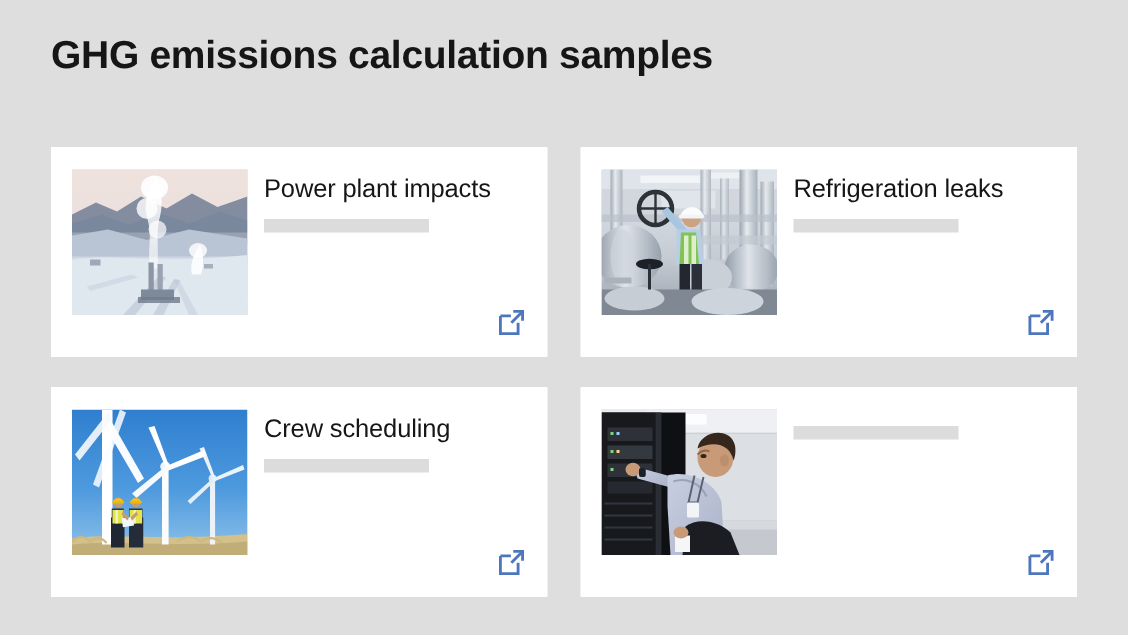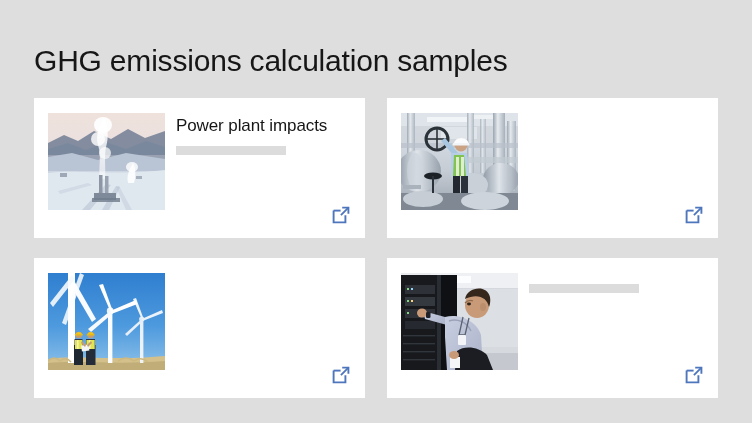--- a/index.html
+++ b/index.html
@@ -11,25 +11,25 @@
     height: 423px;
     background: #dedede;
     font-family: "Liberation Sans", sans-serif;
     overflow: hidden;
     position: relative;
   }
 
   #page-title {
     position: absolute;
     left: 34px;
-    top: 45px;
-    font-size: 30px;
+    top: 20px;
+    font-size: 26px;
     line-height: 32px;
     color: #161616;
-    font-weight: 400;
+    font-weight: 700;
     letter-spacing: -0.2px;
     white-space: nowrap;
   }
 
   #card-grid {
     position: absolute;
     left: 34px;
     top: 98px;
     width: 728px;
     display: grid;
@@ -232,20 +232,24 @@
 
         <rect x="0" y="80" width="117" height="17" fill="#7f8893"></rect>
         <ellipse cx="22" cy="86" rx="20" ry="8" fill="#c6cdd4"></ellipse>
         <ellipse cx="84" cy="88" rx="24" ry="9" fill="#cdd4db"></ellipse>
         <rect x="2" y="72" width="18" height="4" fill="#aab3bc"></rect>
 
         <ellipse cx="32" cy="63" rx="9" ry="3.5" fill="#1c2127"></ellipse>
         <line x1="32" y1="63" x2="32" y2="80" stroke="#2a3038" stroke-width="2"></line>
       </svg>
     </div>
+    <div class="card-body">
+      <div class="card-title">Refrigeration leaks</div>
+      <div class="card-subline"></div>
+    </div>
     <div class="card-launch">
       <svg width="20" height="20" viewBox="0 0 20 20" xmlns="http://www.w3.org/2000/svg" aria-hidden="true">
         <path d="M2.6 5.6 L2.6 17.4 L14.4 17.4 L14.4 10.2" fill="none" stroke="#4d76bd" stroke-width="1.9"></path>
         <path d="M2.6 5.6 L9.6 5.6" fill="none" stroke="#4d76bd" stroke-width="1.9"></path>
         <path d="M11.2 2.6 L17.4 2.6 L17.4 8.8" fill="none" stroke="#4d76bd" stroke-width="1.9"></path>
         <path d="M17.4 2.6 L9.9 10.1" fill="none" stroke="#4d76bd" stroke-width="1.9"></path>
       </svg>
     </div>
   </div>
 
@@ -306,20 +310,24 @@
 
         <rect x="33.5" y="72" width="7.5" height="6" fill="#f3f5f7" transform="rotate(-8 37 75)"></rect>
 
         <path d="M34 68 L38 72 L37 74 L33 70 Z" fill="#c59b74"></path>
         <path d="M43 68 L39 72 L40 74 L44 70 Z" fill="#c59b74"></path>
 
         <path d="M0 88 q6 -6 12 0 q6 -5 11 1" fill="none" stroke="#cdb87f" stroke-width="1.4"></path>
         <path d="M70 88 q8 -6 16 0 q7 -5 14 1" fill="none" stroke="#cdb87f" stroke-width="1.4"></path>
       </svg>
     </div>
+    <div class="card-body">
+      <div class="card-title">Crew scheduling</div>
+      <div class="card-subline"></div>
+    </div>
     <div class="card-launch">
       <svg width="20" height="20" viewBox="0 0 20 20" xmlns="http://www.w3.org/2000/svg" aria-hidden="true">
         <path d="M2.6 5.6 L2.6 17.4 L14.4 17.4 L14.4 10.2" fill="none" stroke="#4d76bd" stroke-width="1.9"></path>
         <path d="M2.6 5.6 L9.6 5.6" fill="none" stroke="#4d76bd" stroke-width="1.9"></path>
         <path d="M11.2 2.6 L17.4 2.6 L17.4 8.8" fill="none" stroke="#4d76bd" stroke-width="1.9"></path>
         <path d="M17.4 2.6 L9.9 10.1" fill="none" stroke="#4d76bd" stroke-width="1.9"></path>
       </svg>
     </div>
   </div>
 

